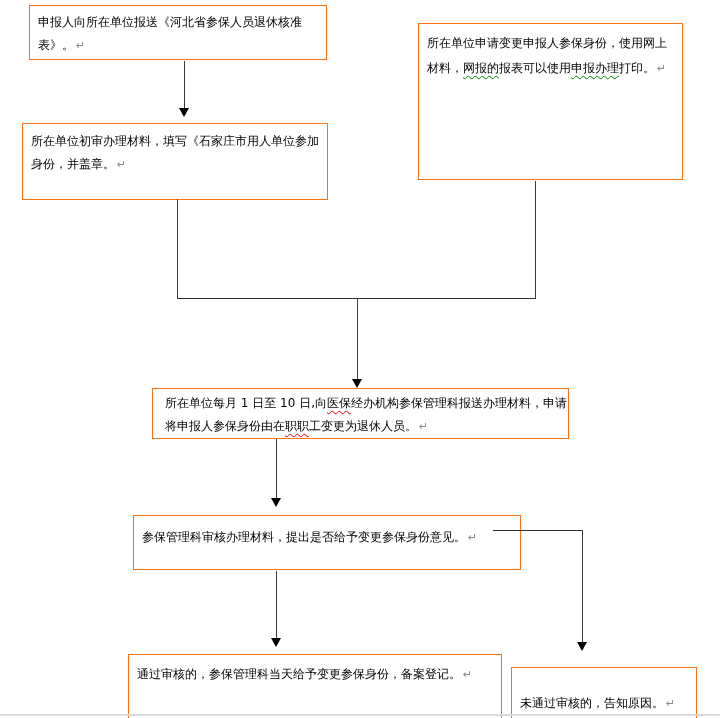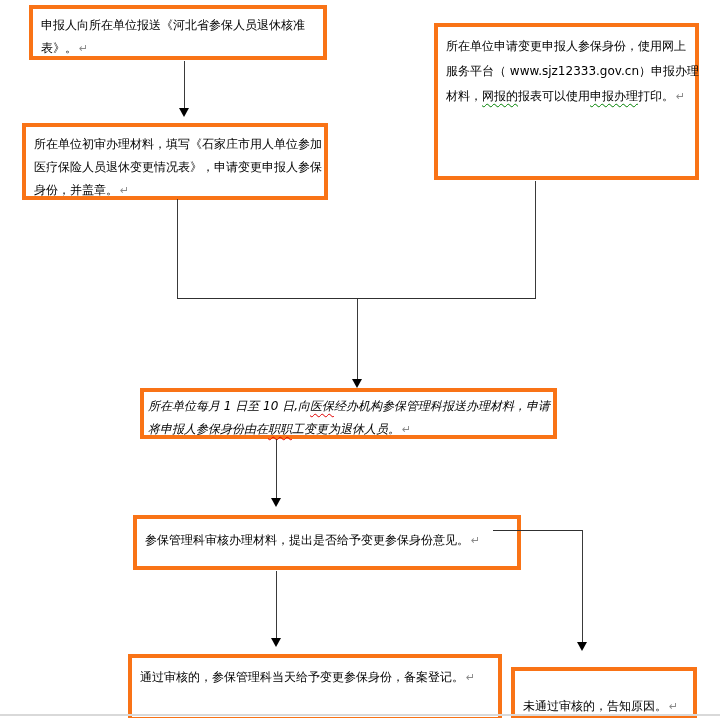--- a/index.html
+++ b/index.html
@@ -5,21 +5,21 @@
   html,body{margin:0;padding:0;background:#ffffff;}
   #canvas{
     position:relative;
     width:720px;height:718px;
     background:#ffffff;
     font-family:"DejaVu Sans","Liberation Sans",sans-serif;
     overflow:hidden;
   }
   .flow-box{
     position:absolute;
-    border:4px solid #f97316;
+    border:1px solid #f97316;
     background:#ffffff;
     box-sizing:border-box;
     font-size:12px;
     line-height:23px;
     color:#000000;
     padding:6px 8px;
   }
   .flow-box .line{white-space:nowrap;}
   .pilcrow{color:#8a8a8a;margin-left:2px;font-size:11px;}
   .wavy-green{
@@ -32,22 +32,22 @@
   .wavy-red{
     text-decoration:underline;
     text-decoration-style:wavy;
     text-decoration-color:#e00000;
     text-decoration-thickness:1px;
     text-underline-offset:3px;
   }
   
   #box1{left:29px;top:5px;width:298px;height:55px;padding-top:5px;}
   #box2{left:22px;top:123px;width:306px;height:77px;}
-  #box3{left:418px;top:23px;width:265px;height:157px;line-height:25px;padding-top:7px;margin-left:16px;}
-  #box4{left:140px;top:388px;width:417px;height:51px;padding:3px 4px;font-style:italic;}
+  #box3{left:418px;top:23px;width:265px;height:157px;line-height:25px;padding-top:7px;}
+  #box4{left:152px;top:388px;width:417px;height:51px;padding:3px 12px;}
   #box5{left:133px;top:515px;width:388px;height:55px;padding-top:10px;}
   #box6{left:128px;top:654px;width:374px;height:67px;padding-top:8px;}
   #box7{left:511px;top:655px;width:186px;height:53px;padding-top:24px;margin-top:12px;}
   
   .vline{position:absolute;width:1px;background:#3a3a3a;}
   .hline{position:absolute;height:1px;background:#303030;}
   .arrowhead{
     position:absolute;width:0;height:0;
     border-left:5px solid transparent;
     border-right:5px solid transparent;
@@ -74,27 +74,25 @@
 
 <div id="canvas">
 
   <div id="box1" class="flow-box">
     <div class="line"><span>申报人向所在单位报送《河北省参保人员退休核准</span></div>
     <div class="line"><span>表》。</span><span class="pilcrow">↵</span></div>
   </div>
 
   <div id="box2" class="flow-box">
     <div class="line"><span>所在单位初审办理材料，填写《石家庄市用人单位参加</span></div>
-    <div class="line"><span>医疗保险人员退休变更情况表》，申请变更申报人参保</span></div>
     <div class="line"><span>身份，并盖章。</span><span class="pilcrow">↵</span></div>
   </div>
 
   <div id="box3" class="flow-box">
     <div class="line"><span>所在单位申请变更申报人参保身份，使用网上</span></div>
-    <div class="line"><span>服务平台（ www.sjz12333.gov.cn）申报办理</span></div>
     <div class="line"><span>材料，</span><span class="wavy-green">网报的</span><span>报表可以使用</span><span class="wavy-green">申报办理</span><span>打印。</span><span class="pilcrow">↵</span></div>
   </div>
 
   <div id="box4" class="flow-box">
     <div class="line"><span>所在单位每月 1 日至 10 日,向</span><span class="wavy-red">医保</span><span>经办机构参保管理科报送办理材料，申请</span></div>
     <div class="line"><span>将申报人参保身份由在</span><span class="wavy-red">职职</span><span>工变更为退休人员。</span><span class="pilcrow">↵</span></div>
   </div>
 
   <div id="box5" class="flow-box">
     <div class="line"><span>参保管理科审核办理材料，提出是否给予变更参保身份意见。</span><span class="pilcrow">↵</span></div>

